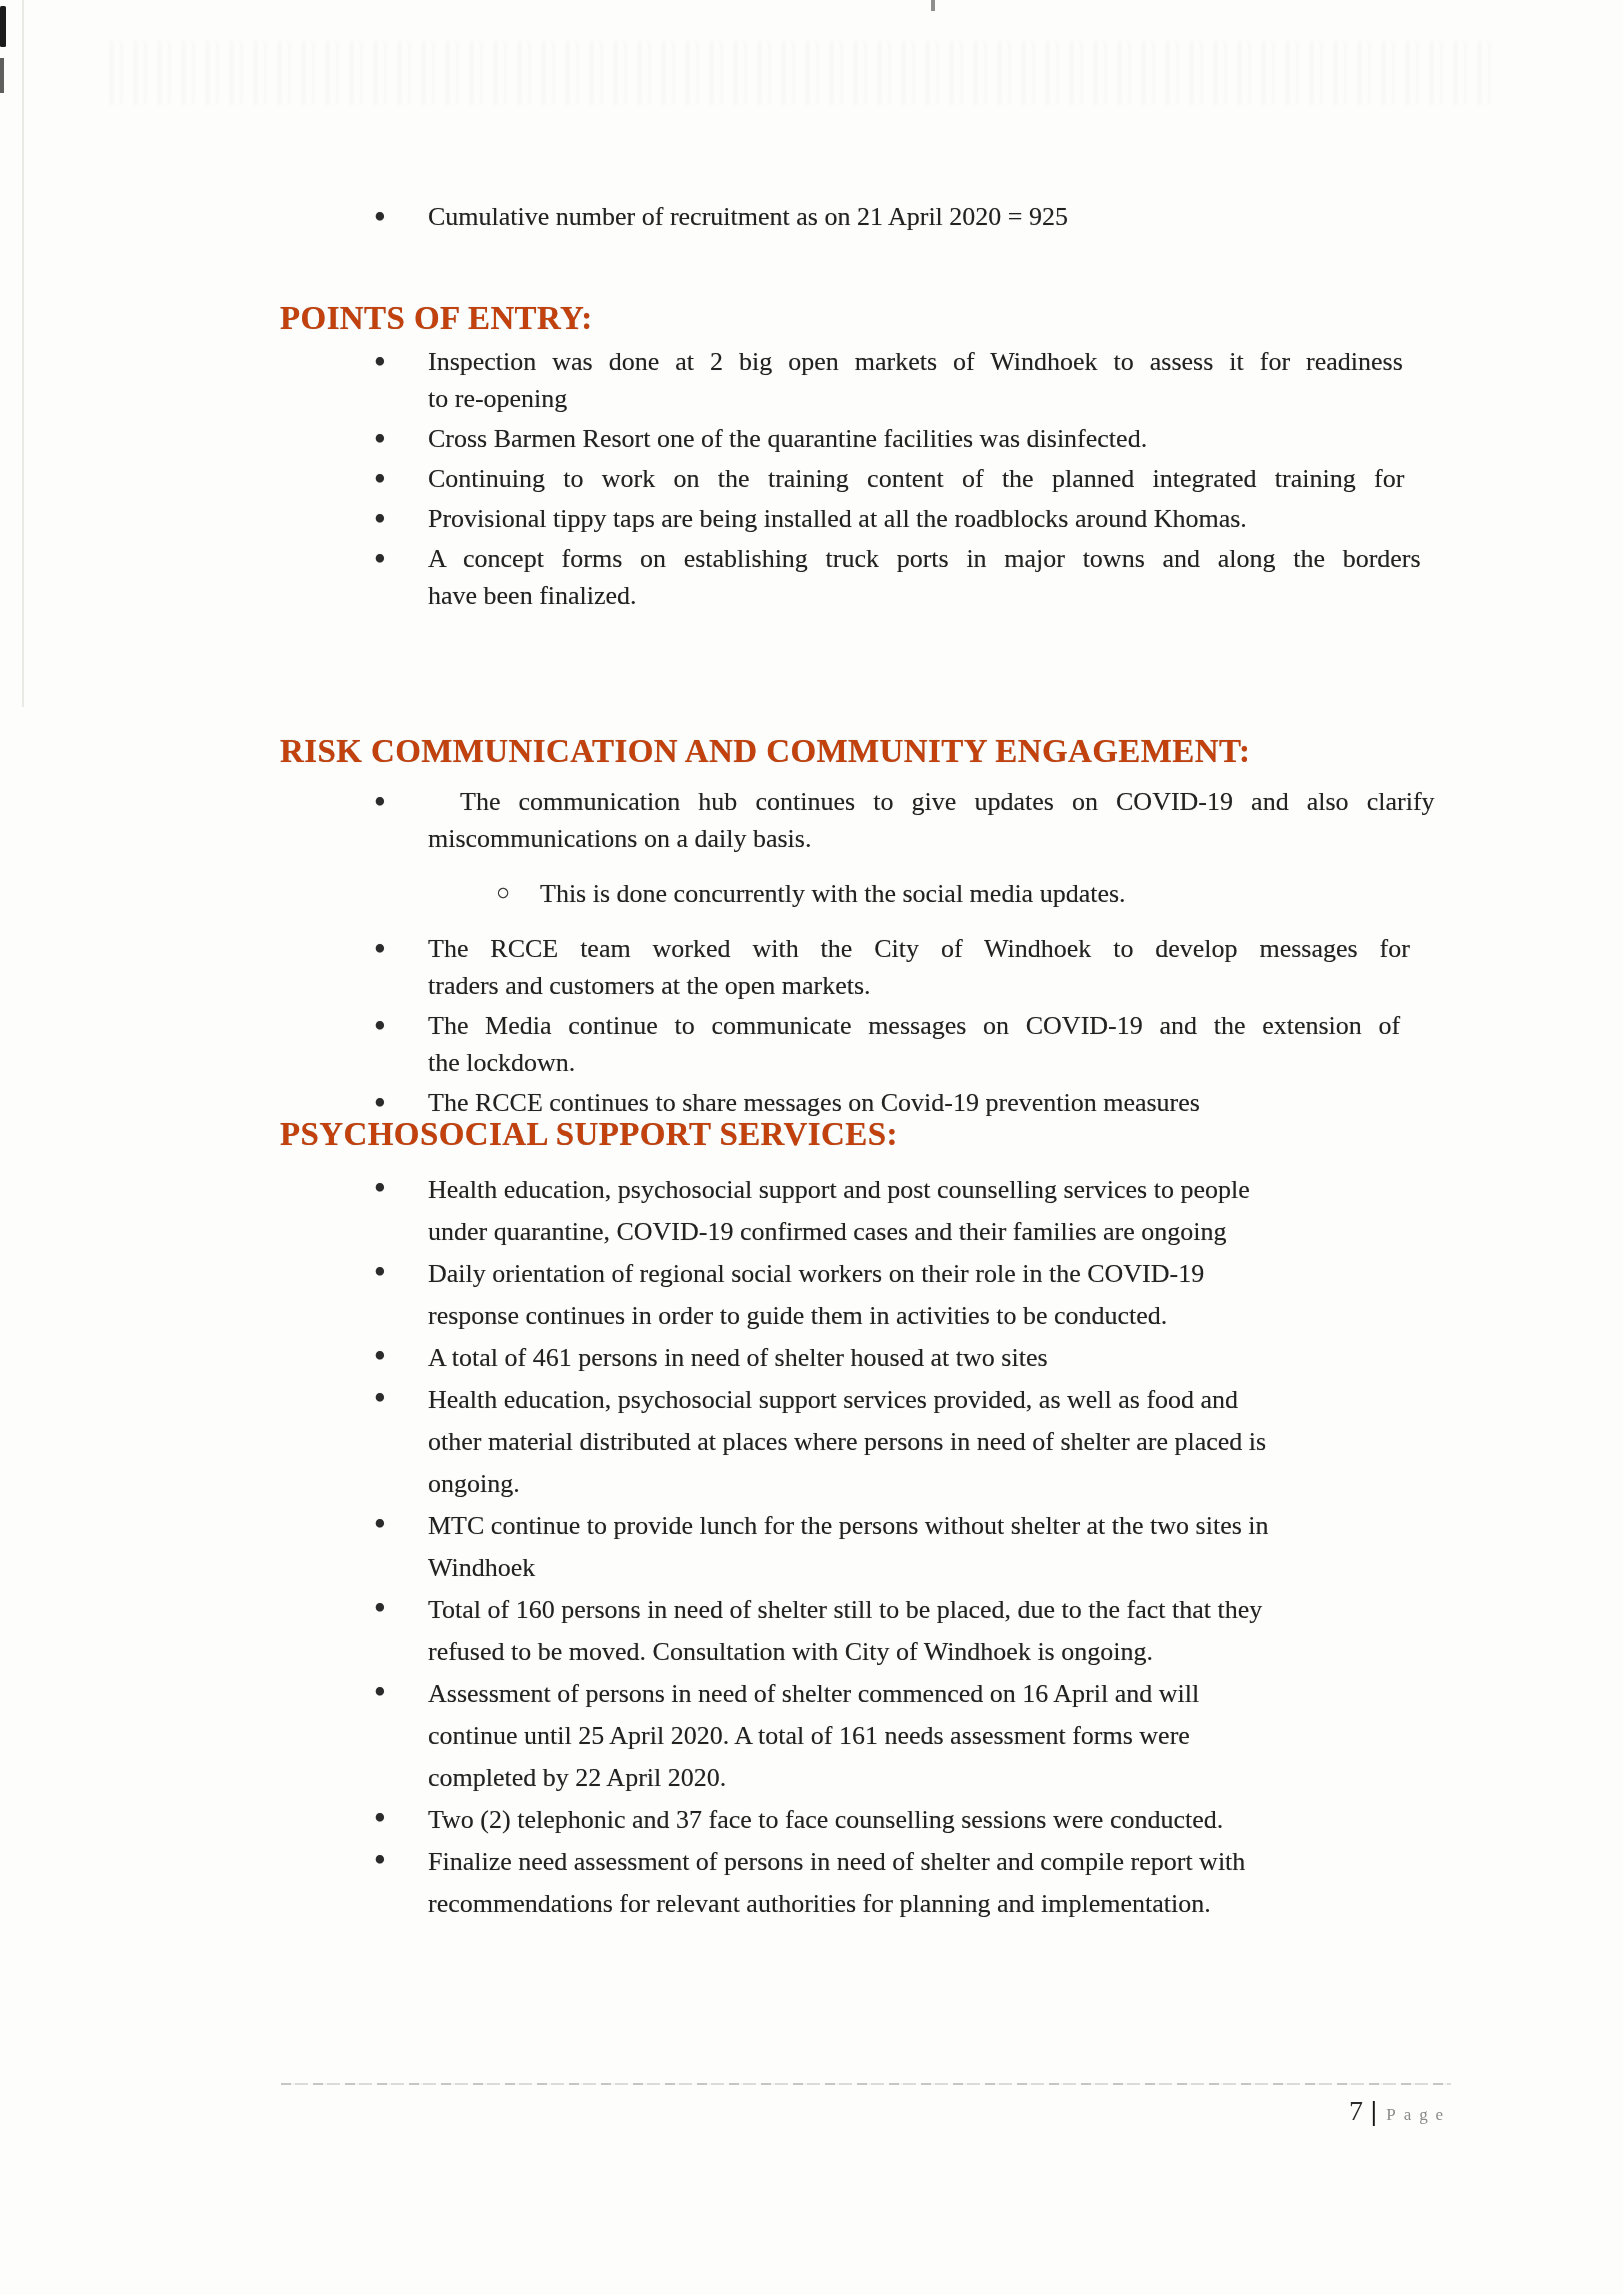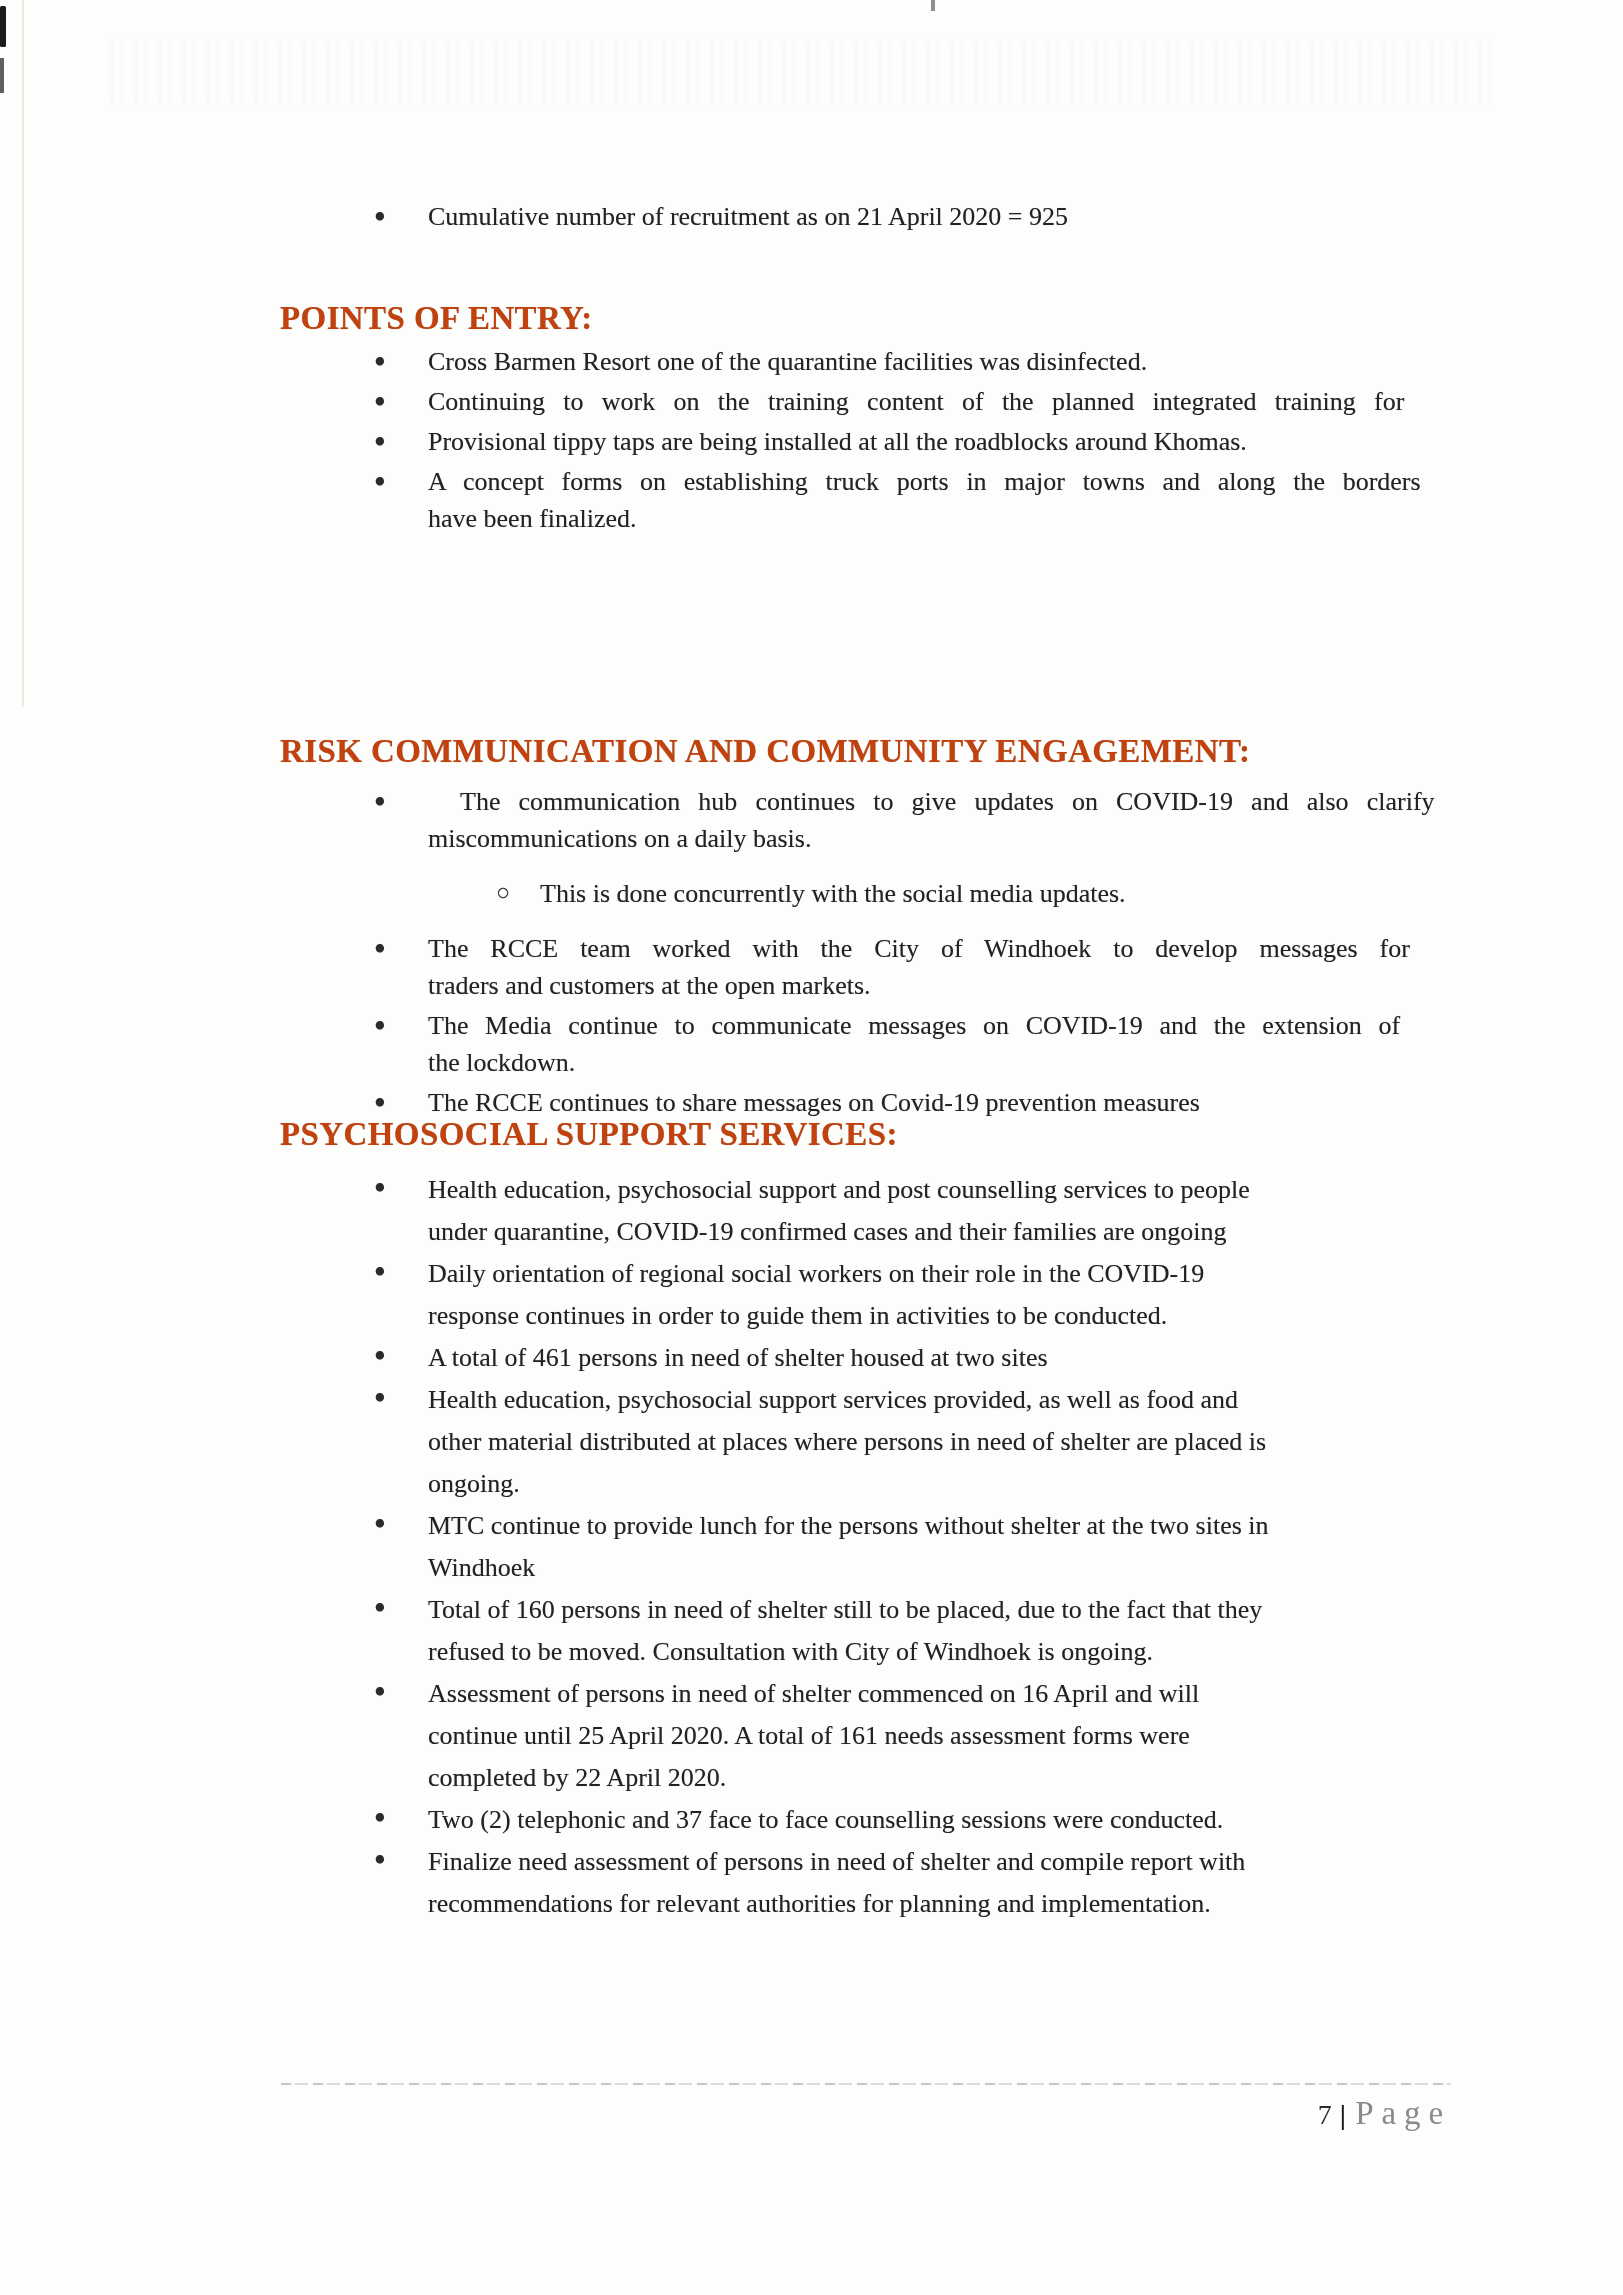--- a/index.html
+++ b/index.html
@@ -60,21 +60,21 @@
     opacity: 0.6;
   }
   .footer-text {
     top: 2095px; right: 172px;
     font-size: 28px;
     white-space: nowrap;
     font-family: "Liberation Serif", "DejaVu Serif", serif;
   }
   .footer-text .num { color: #2b2b2b; }
   .footer-text .bar { color: #161616; font-weight: 700; margin: 0 9.4px 0 7.9px; }
-  .footer-text .plabel { color: #8a8a8a; letter-spacing: 7.9px; font-size: 33px; margin-top: 42px; }
+  .footer-text .plabel { color: #8a8a8a; letter-spacing: 7.9px; font-size: 17px; margin-top: 42px; }
 
   
   .artifact { position: absolute; }
   .edge-mark-1 { left: 0; top: 6.3px; width: 5.5px; height: 41px; background: #1b1b1b; border-radius: 1.6px; }
   .edge-mark-2 { left: 0; top: 58px; width: 3.9px; height: 35px; background: #2a2a2a; opacity: 0.75; }
   .edge-line { left: 22px; top: 0; width: 1.6px; height: 707px; background: #e9e9e6; }
   .top-tick { left: 931px; top: 0; width: 3.9px; height: 11px; background: #8f8f8f; }
   .ghost-band {
     left: 110px; top: 41px; width: 1390px; height: 64px;
     background: repeating-linear-gradient(90deg,
@@ -98,20 +98,25 @@
     <span class="marker"></span>
     <div class="line"><span class="t">Cumulative number of recruitment as on 21 April 2020 = 925</span></div>
   </li>
 </ul>
 
 <h2 class="heading block" style="top:273px">POINTS OF ENTRY:</h2>
 
 <ul class="blist block" style="top:343px">
   <li>
     <span class="marker"></span>
+    <div class="line jl" style="word-spacing: 9.5px;"><span class="t">Inspection was done at 2 big open markets of Windhoek to assess it for readiness</span></div>
+    <div class="line"><span class="t">to re-opening</span></div>
+  </li>
+  <li>
+    <span class="marker"></span>
     <div class="line"><span class="t">Cross Barmen Resort one of the quarantine facilities was disinfected.</span></div>
   </li>
   <li>
     <span class="marker"></span>
     <div class="line jl" style="word-spacing: 11.8px;"><span class="t">Continuing to work on the training content of the planned integrated training for</span></div>
   </li>
   <li>
     <span class="marker"></span>
     <div class="line"><span class="t">Provisional tippy taps are being installed at all the roadblocks around Khomas.</span></div>
   </li>

